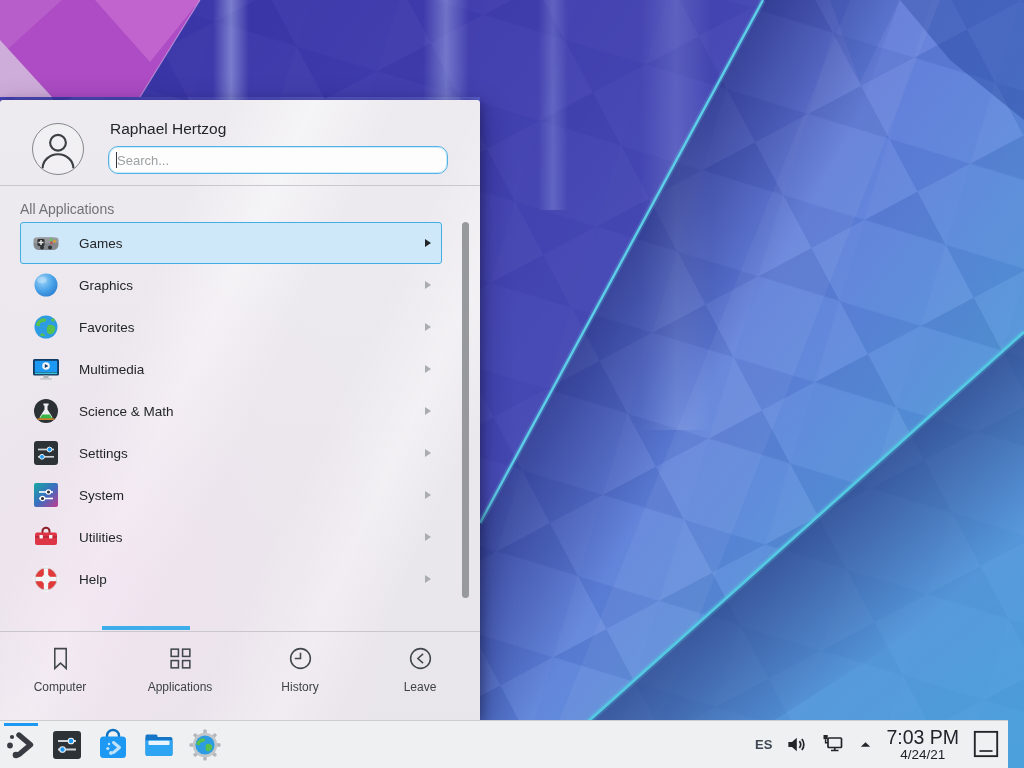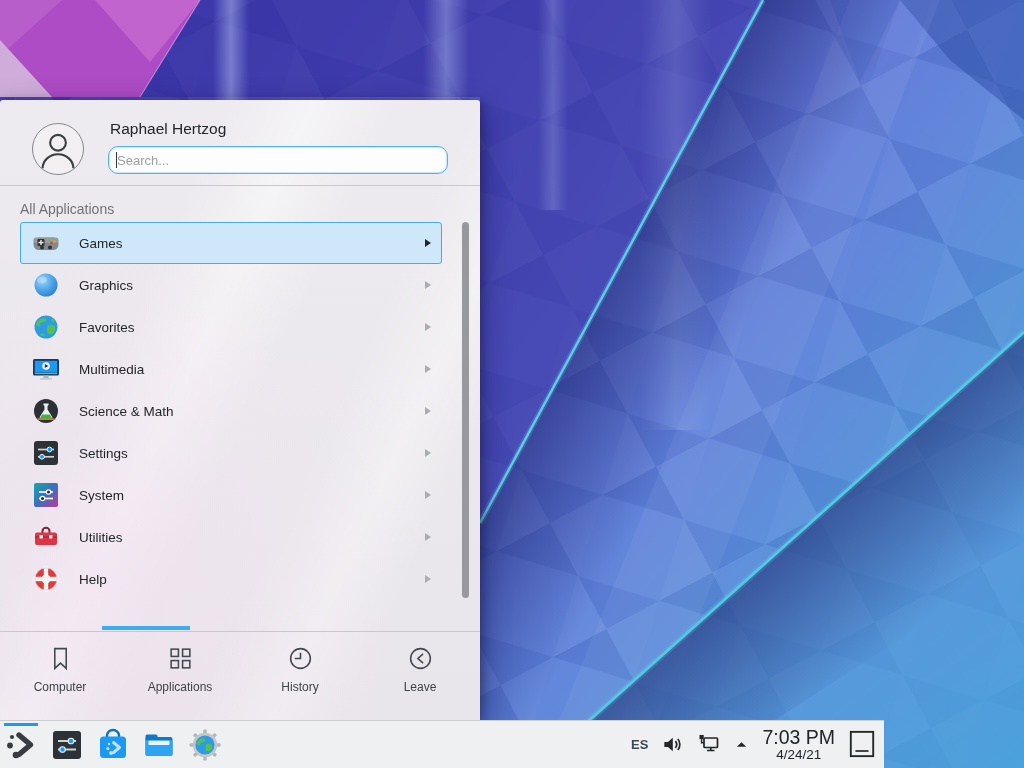--- a/index.html
+++ b/index.html
@@ -43,21 +43,21 @@
   .scrollbar{position:absolute;right:11px;top:122px;width:7px;height:376px;border-radius:3.5px;background:#97999d;}
   .tab-indicator{position:absolute;left:102px;top:526px;width:88px;height:4px;background:#3daee9;}
   .tab-divider{position:absolute;left:0;right:0;top:531px;height:0;border-top:1px solid #c9c6cc;}
 
   .tabbar{position:absolute;left:0;right:0;bottom:0;height:88px;display:flex;}
   .tab{flex:1;display:flex;flex-direction:column;align-items:center;padding-top:13px;cursor:default;}
   .tab-icon svg{display:block;width:27px;height:27px;stroke:#43484e;fill:none;stroke-width:1.5;}
   .tab-label{margin-top:8px;font-size:12px;color:#3f4347;}
 
   
-  .taskbar{position:absolute;left:0;bottom:0;width:884px;height:48px;background:#eef0f1;
+  .taskbar{position:absolute;left:0;bottom:0;width:1008px;height:48px;background:#eef0f1;
     border-top:1px solid rgba(0,0,0,.14);box-sizing:border-box;display:flex;align-items:center;z-index:5;}
   .task-apps{display:flex;align-items:center;gap:8px;padding-left:2px;}
   .task-icon{position:relative;width:38px;height:44px;display:flex;align-items:center;justify-content:center;}
   .task-icon svg{display:block;width:34px;height:34px;}
   .active-line{position:absolute;top:0;left:2px;width:34px;height:3px;background:#1d99f3;}
   .tray{margin-left:auto;display:flex;align-items:center;gap:13px;padding-right:8px;}
   .kbd-layout{font-size:13px;font-weight:700;color:#3e4753;}
   .tray-icon svg{display:block;}
   .clock{text-align:center;line-height:1.05;}
   .clock .time{font-size:19.5px;color:#20242a;}

